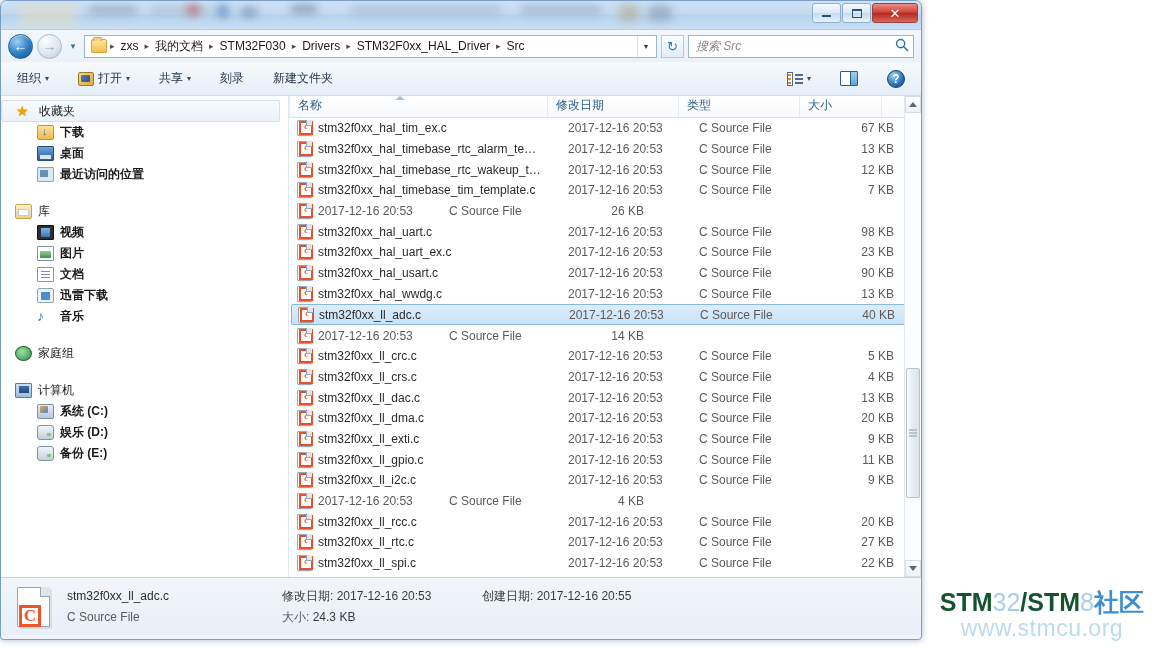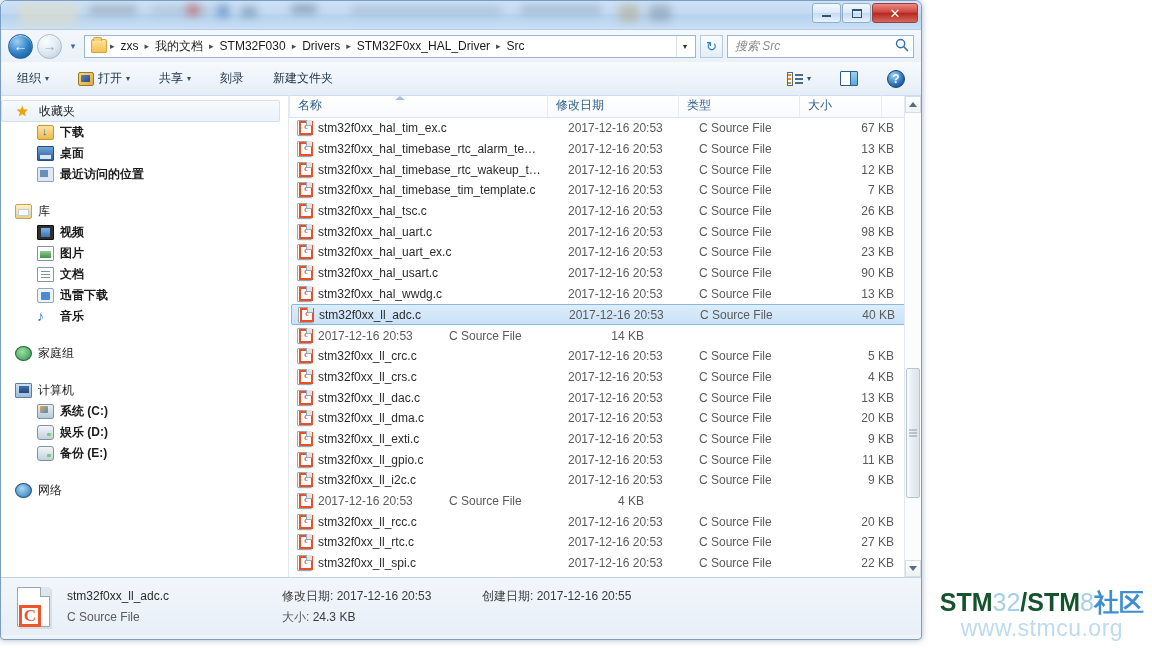--- a/index.html
+++ b/index.html
@@ -162,21 +162,21 @@
     line-height: 21px; height: 21px;
   }
   .refreshbtn {
     width: 23px; height: 23px; flex:none;
     border: 1px solid #b6cadd;
     background: linear-gradient(to bottom,#fbfdff,#e3edf7);
     display:flex; align-items:center; justify-content:center;
     color: #2f7fc0; font-size: 13px;
   }
   .searchbox {
-    width: 187px; height: 23px; flex:none;
+    width: 226px; height: 23px; flex:none;
     border: 1px solid #9ab6d0;
     background: #ffffff;
     display: flex; align-items: center;
     padding: 0 4px 0 7px;
   }
   .searchph {
     flex: 1;
     font-size: 12px; color: #8a8a8a; font-style: italic;
   }
   .searchicon { color:#2b6fad; font-size:13px; }
@@ -669,24 +669,20 @@
           <span class="nicon ic-drive"></span>
           <span>娱乐 (D:)</span>
         </div>
         <div class="navitem">
           <span class="nicon ic-drive"></span>
           <span>备份 (E:)</span>
         </div>
 
         <div class="navgap"></div>
 
-        <div class="navhdr">
-          <span class="nicon ic-net"></span>
-          <span>网络</span>
-        </div>
       </div>
 
       <div class="listpane">
         <div class="colhdr">
           <div class="sortarrow"></div>
           <div class="col name">名称</div>
           <div class="col date">修改日期</div>
           <div class="col type">类型</div>
           <div class="col size">大小</div>
           <div class="col rest"></div>
@@ -716,21 +712,20 @@
             </div>
             <div class="row">
               <span class="cfileicon"></span>
               <span class="cell-name">stm32f0xx_hal_timebase_tim_template.c</span>
               <span class="cell-date">2017-12-16 20:53</span>
               <span class="cell-type">C Source File</span>
               <span class="cell-size">7 KB</span>
             </div>
             <div class="row">
               <span class="cfileicon"></span>
-              <span class="cell-name">stm32f0xx_hal_tsc.c</span>
               <span class="cell-date">2017-12-16 20:53</span>
               <span class="cell-type">C Source File</span>
               <span class="cell-size">26 KB</span>
             </div>
             <div class="row">
               <span class="cfileicon"></span>
               <span class="cell-name">stm32f0xx_hal_uart.c</span>
               <span class="cell-date">2017-12-16 20:53</span>
               <span class="cell-type">C Source File</span>
               <span class="cell-size">98 KB</span>

